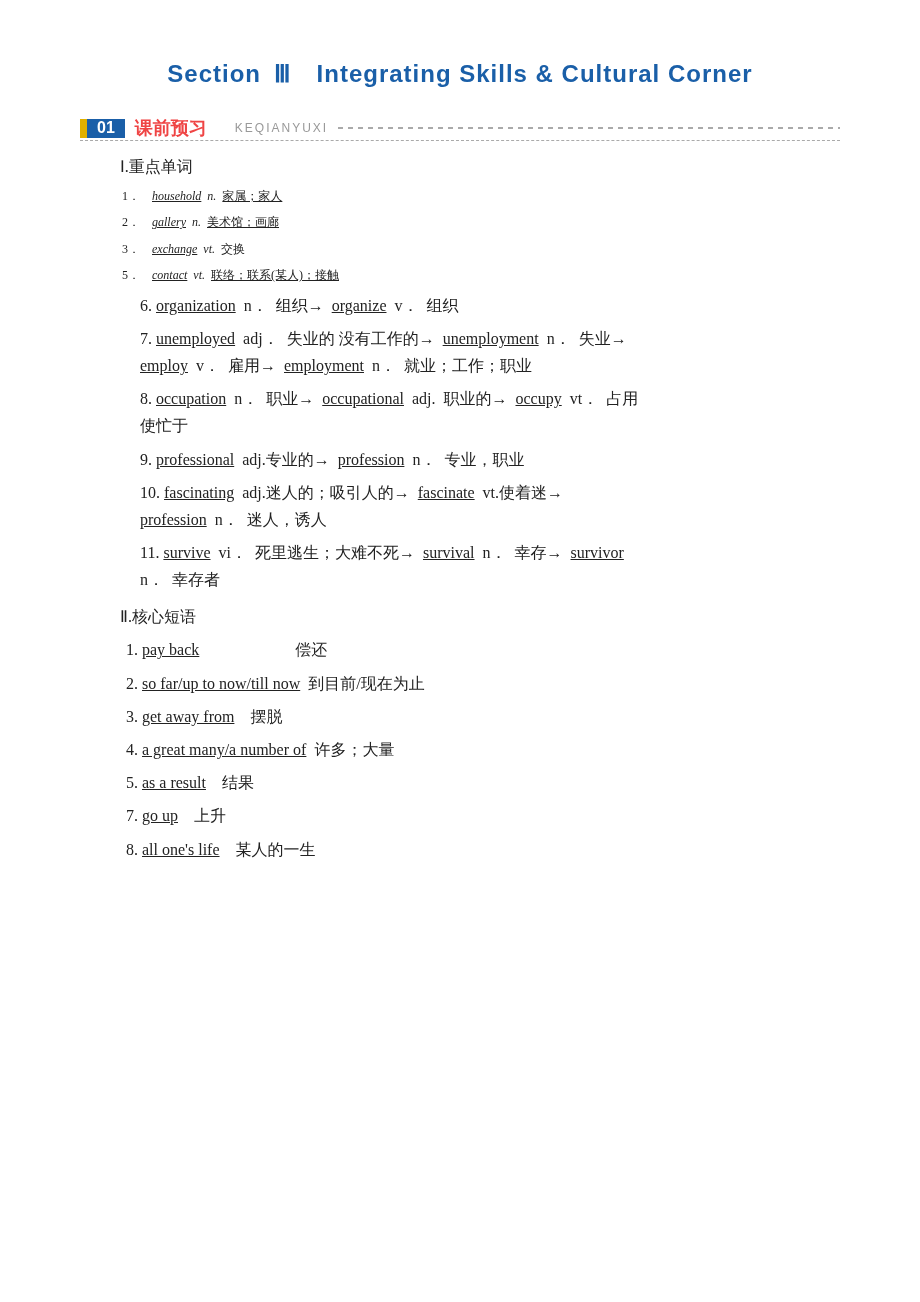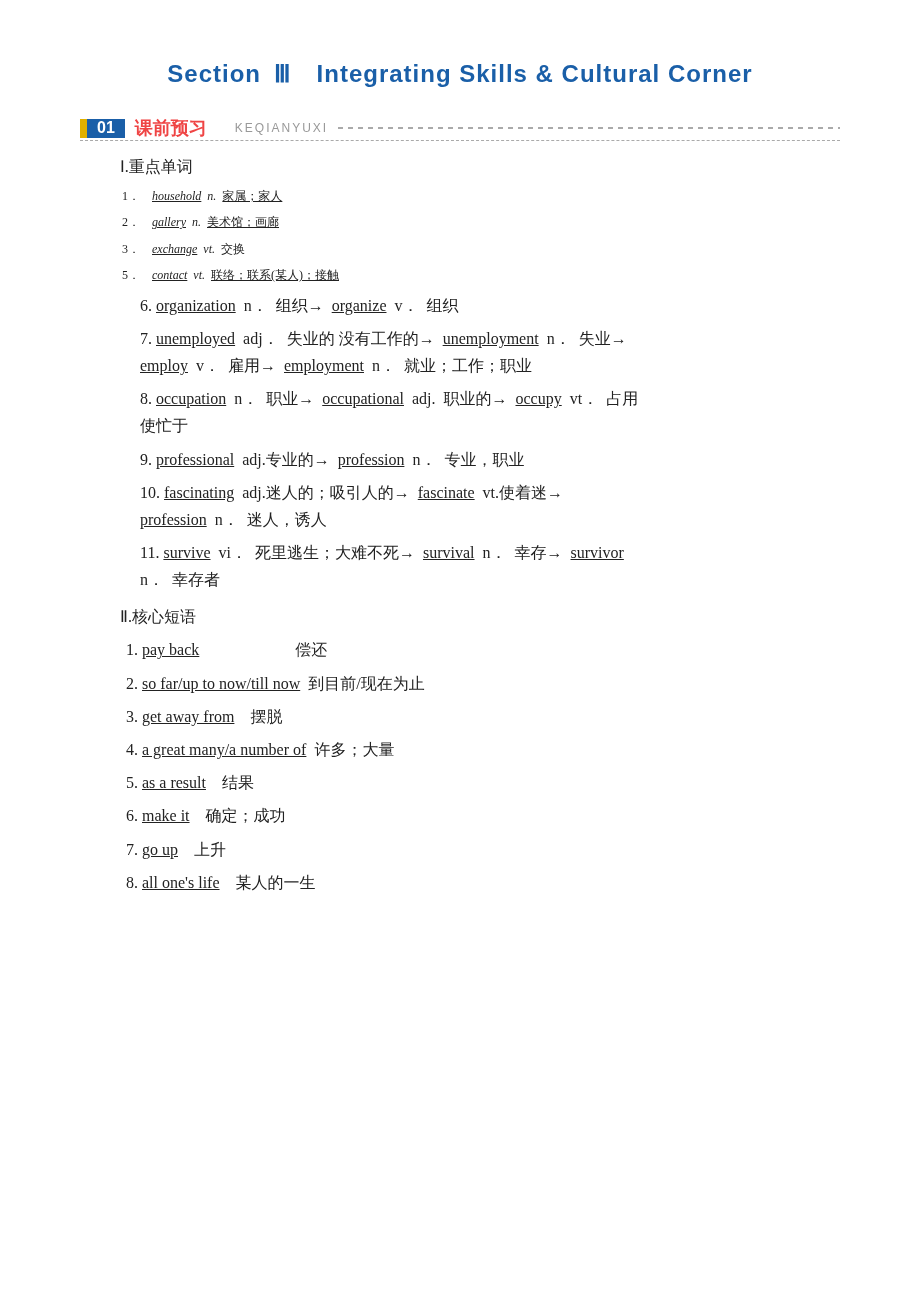--- a/index.html
+++ b/index.html
@@ -219,22 +219,19 @@
   <div class="phrase-item">
     <span>3. <u><span>get away from</span></u> 摆脱</span>
   </div>
   <div class="phrase-item">
     <span>4. <u><span>a great many/a number of</span></u> 许多；大量</span>
   </div>
   <div class="phrase-item">
     <span>5. <u><span>as a result</span></u> 结果</span>
   </div>
   <div class="phrase-item">
-    <span>6. <u><span>make it</span></u> 确定；成功</span>
-  </div>
-  <div class="phrase-item">
     <span>7. <u><span>go up</span></u> 上升</span>
   </div>
   <div class="phrase-item">
     <span>8. <u><span>all one's life</span></u> <span class="cn-def">某人的一生</span></span>
   </div>
 
 </div>
 
 </body></html>

